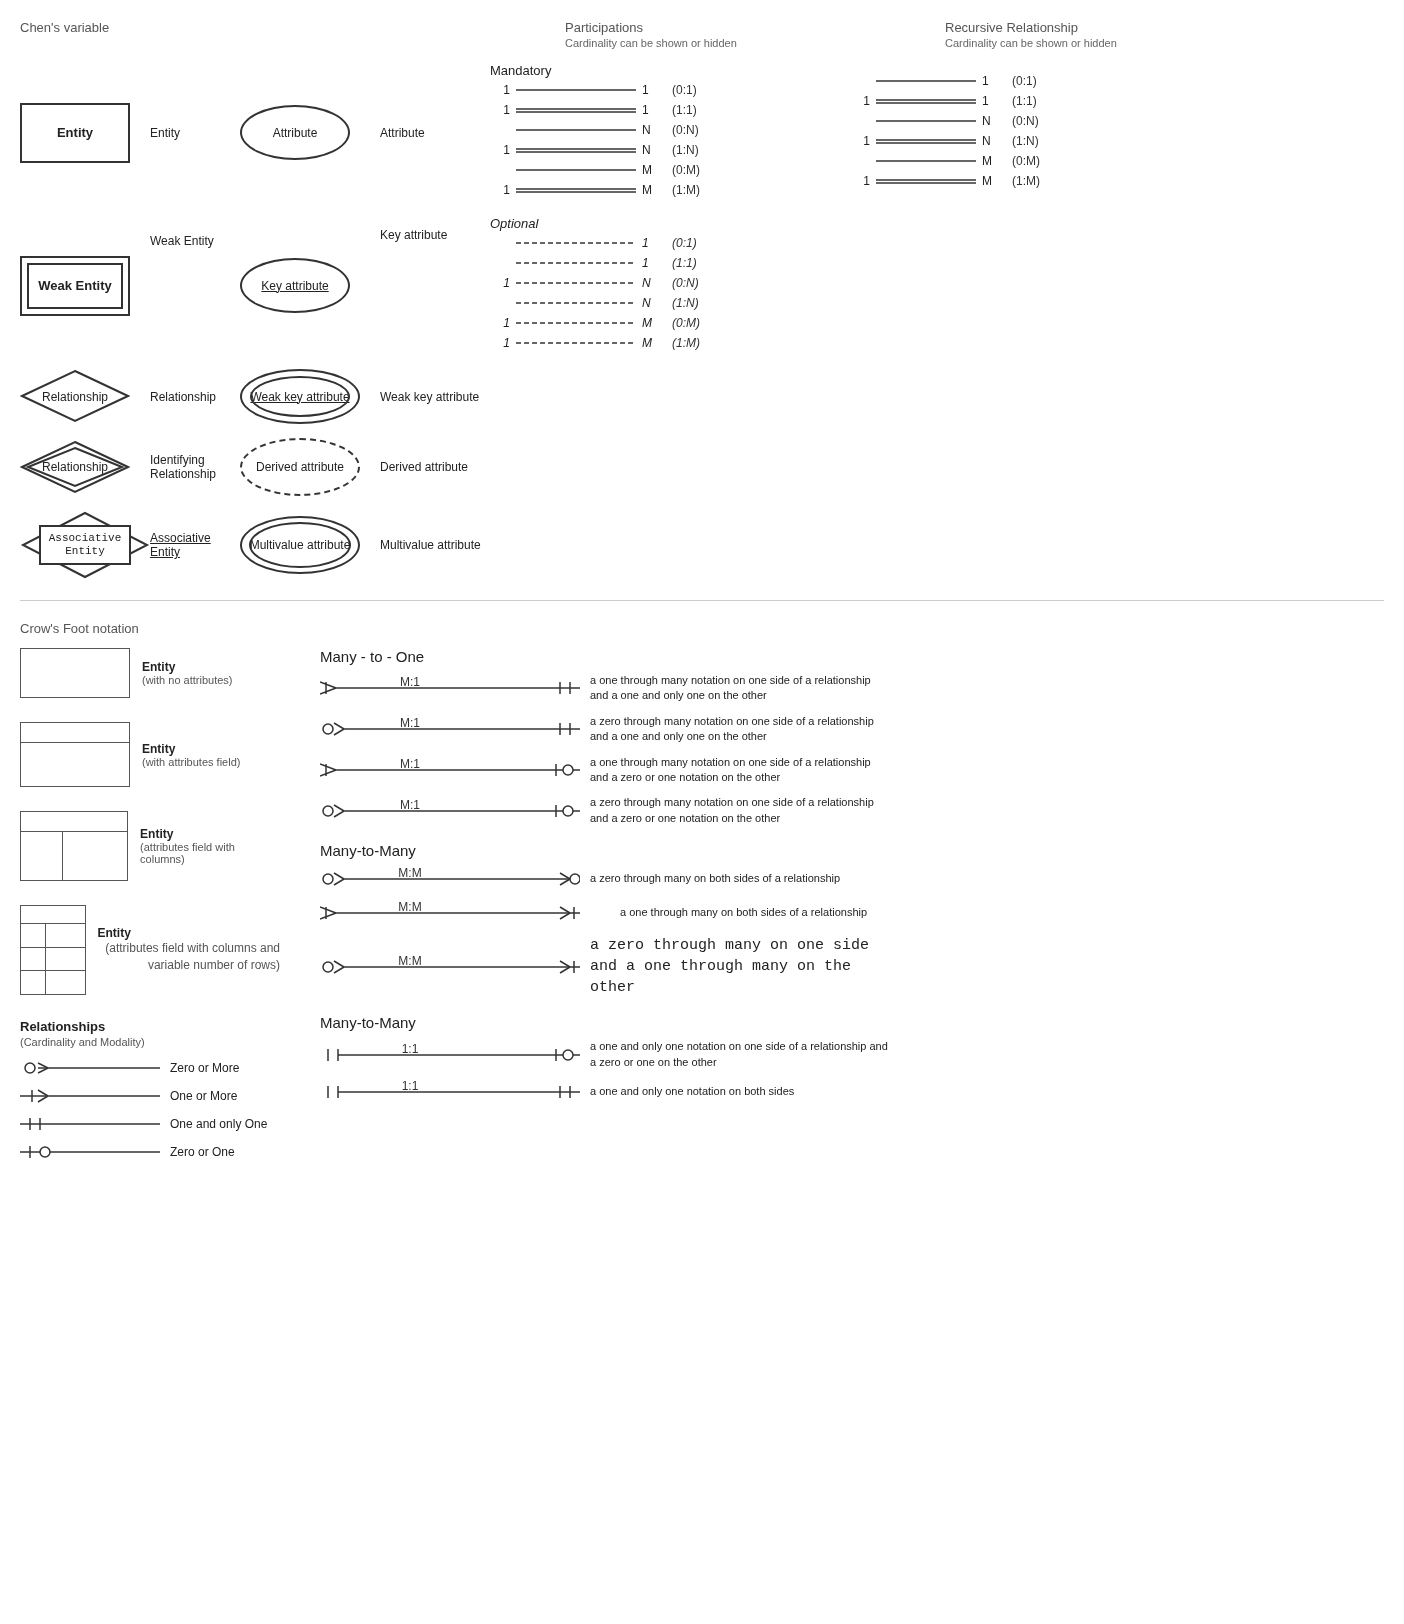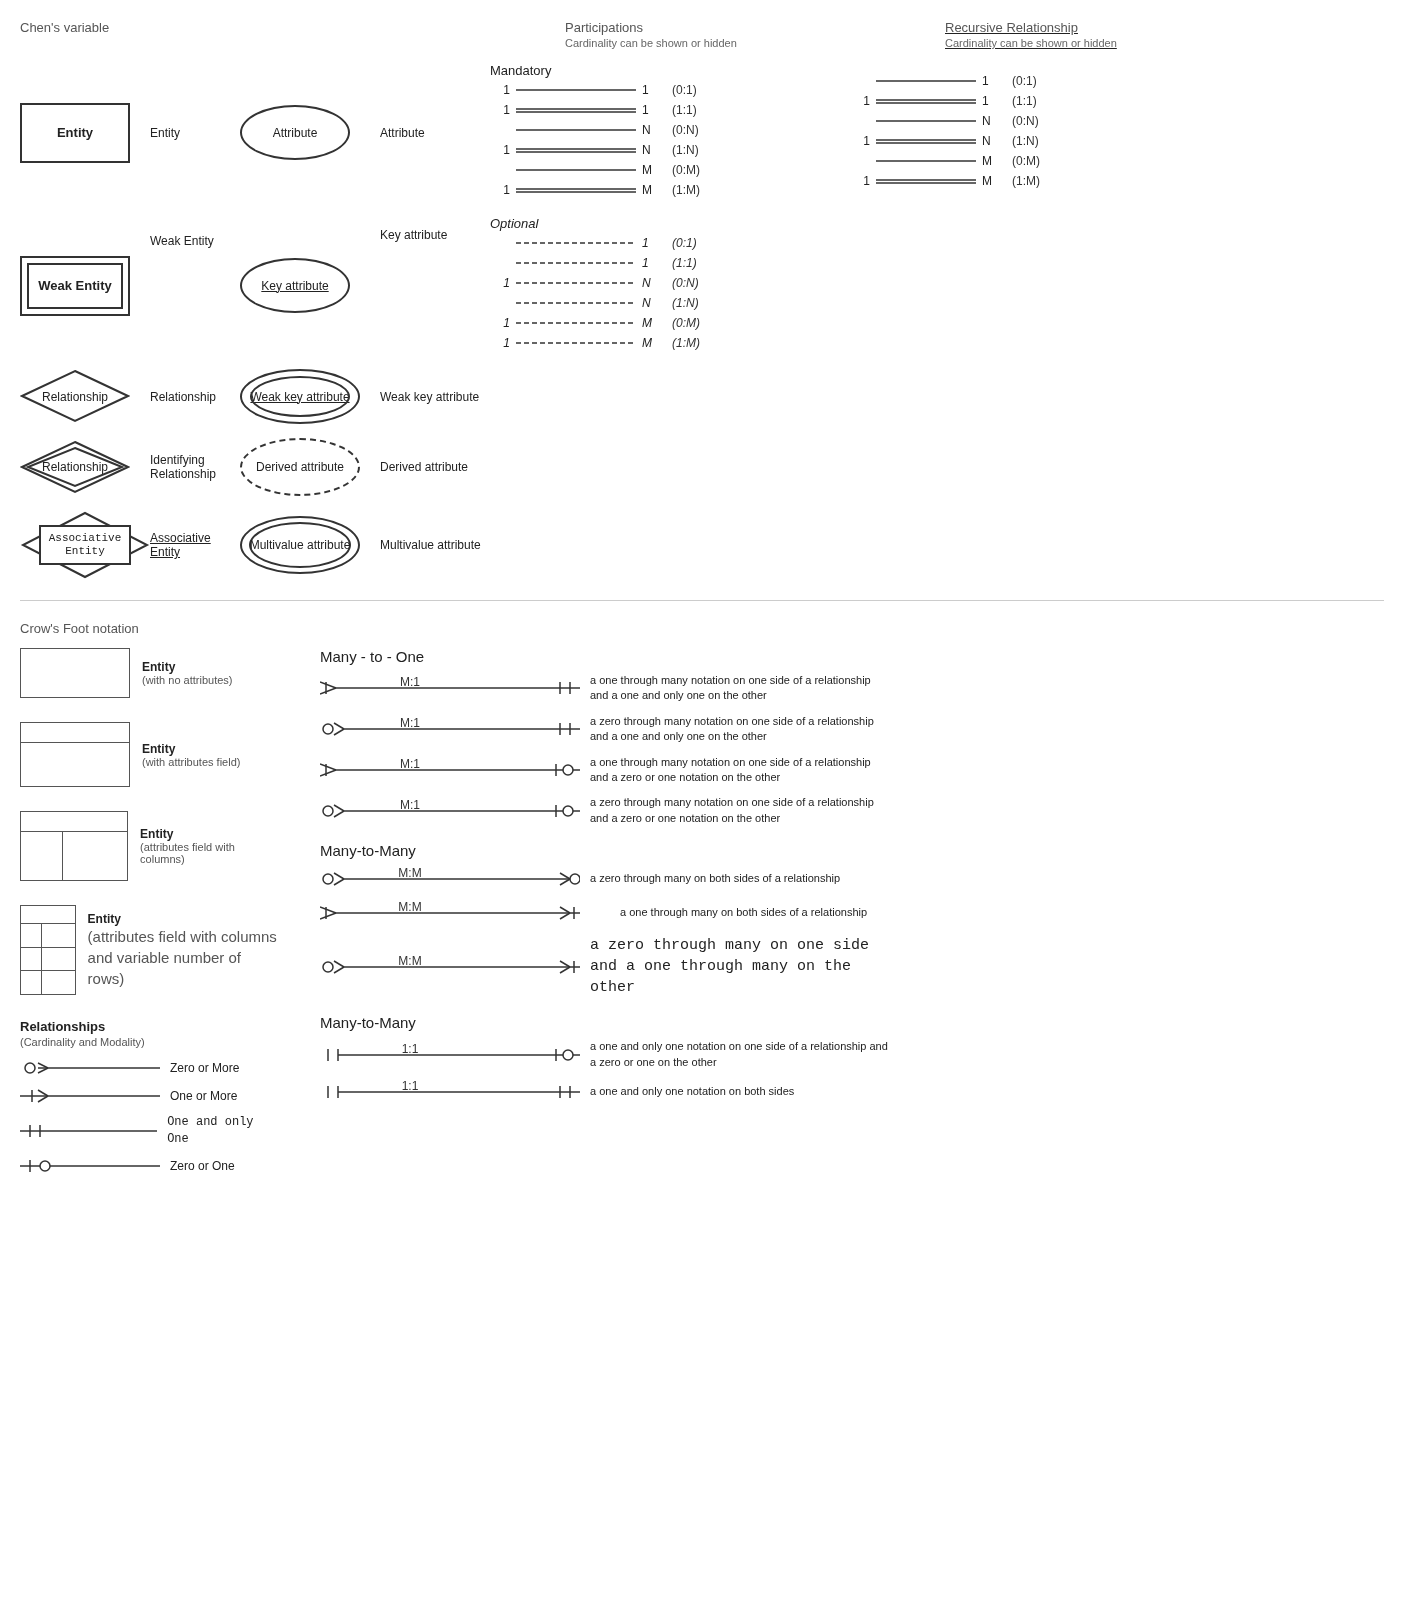--- a/index.html
+++ b/index.html
@@ -271,21 +271,21 @@
 <div class="main-container">
 
   <div style="display:flex; flex-direction:row; margin-bottom:4px;">
     <div style="width:545px;">
       <div class="chens-notation-label">Chen's variable</div>
     </div>
     <div style="width:380px;">
       <div class="participations-label">Participations</div>
       <div class="participations-sublabel">Cardinality can be shown or hidden</div>
     </div>
-    <div style="flex:1;text-decoration:underline;">
+    <div style="flex:1;">
       <div class="recursive-label">Recursive Relationship</div>
       <div class="recursive-sublabel">Cardinality can be shown or hidden</div>
     </div>
   </div>
 
   <div style="display:flex; flex-direction:row; align-items:center; margin-bottom:14px;">
 
     <div style="width:130px;">
       <div class="shape-entity">
         <span>Entity</span>
@@ -610,21 +610,21 @@
                 <div class="col2"></div>
               </div>
               <div class="data-row" style="border-bottom:none;">
                 <div class="col1"></div>
                 <div class="col2"></div>
               </div>
             </div>
           </div>
           <div>
             <div style="font-size:12px; font-weight:bold;">Entity</div>
-            <div style="font-size:15px; color:#555; line-height:1.4;">(attributes field with columns and variable number of rows)</div>
+            <div style="font-size:12px; color:#555; line-height:1.4;text-align:right;">(attributes field with columns and variable number of rows)</div>
           </div>
         </div>
 
         <div style="margin-top:10px;">
           <div style="font-size:13px; font-weight:bold; margin-bottom:2px;">Relationships</div>
           <div style="font-size:11px; color:#555; margin-bottom:10px;">(Cardinality and Modality)</div>
 
           <div class="rel-sym-row">
             <svg width="140" height="20">
               <circle cx="10" cy="10" r="5" fill="white" stroke="#333" stroke-width="1.5"></circle>
@@ -648,21 +648,21 @@
             <div style="font-size:12px;">One or More</div>
           </div>
 
           <div class="rel-sym-row">
             <svg width="140" height="20">
               <line x1="0" y1="10" x2="140" y2="10" stroke="#333" stroke-width="1.5"></line>
 
               <line x1="10" y1="4" x2="10" y2="16" stroke="#333" stroke-width="1.5"></line>
               <line x1="20" y1="4" x2="20" y2="16" stroke="#333" stroke-width="1.5"></line>
             </svg>
-            <div style="font-size:12px; line-height:1.4;font-family:Liberation Mono, monospace;">One and only One</div>
+            <div style="font-size:12px; line-height:1.4;">One and only One</div>
           </div>
 
           <div class="rel-sym-row">
             <svg width="140" height="20">
               <line x1="0" y1="10" x2="140" y2="10" stroke="#333" stroke-width="1.5"></line>
 
               <line x1="10" y1="4" x2="10" y2="16" stroke="#333" stroke-width="1.5"></line>
 
               <circle cx="25" cy="10" r="5" fill="white" stroke="#333" stroke-width="1.5"></circle>
             </svg>

